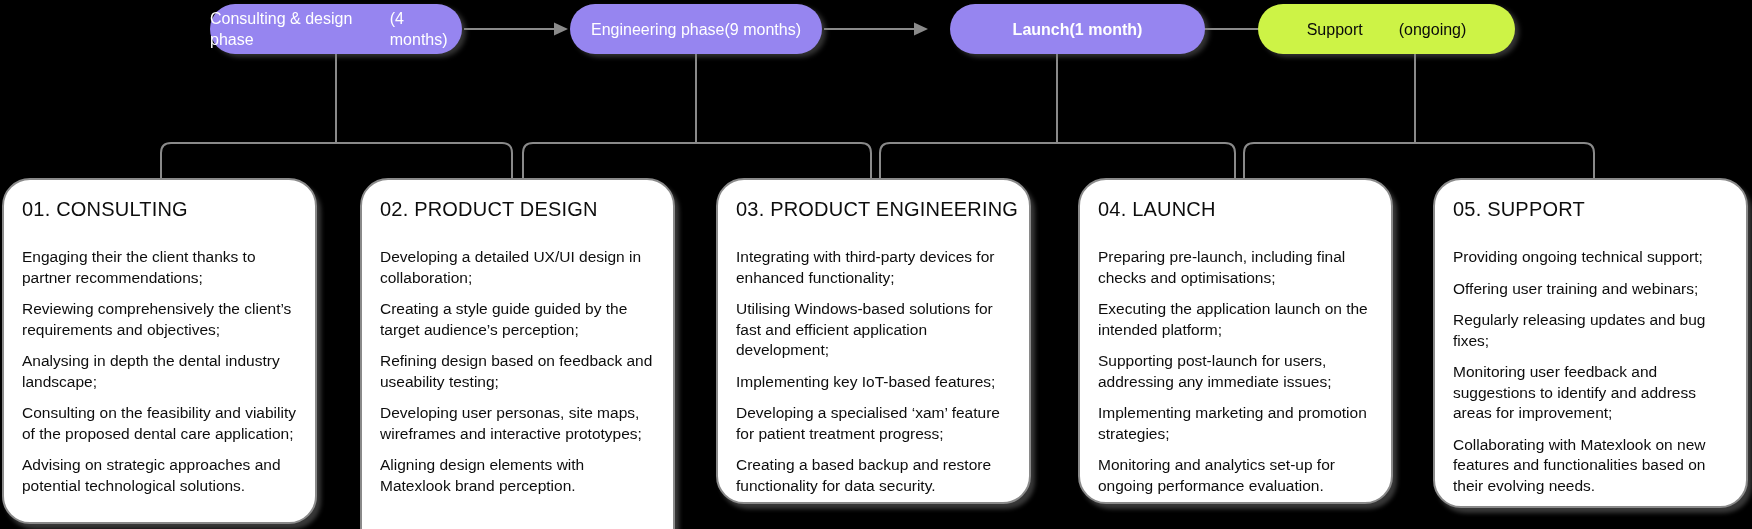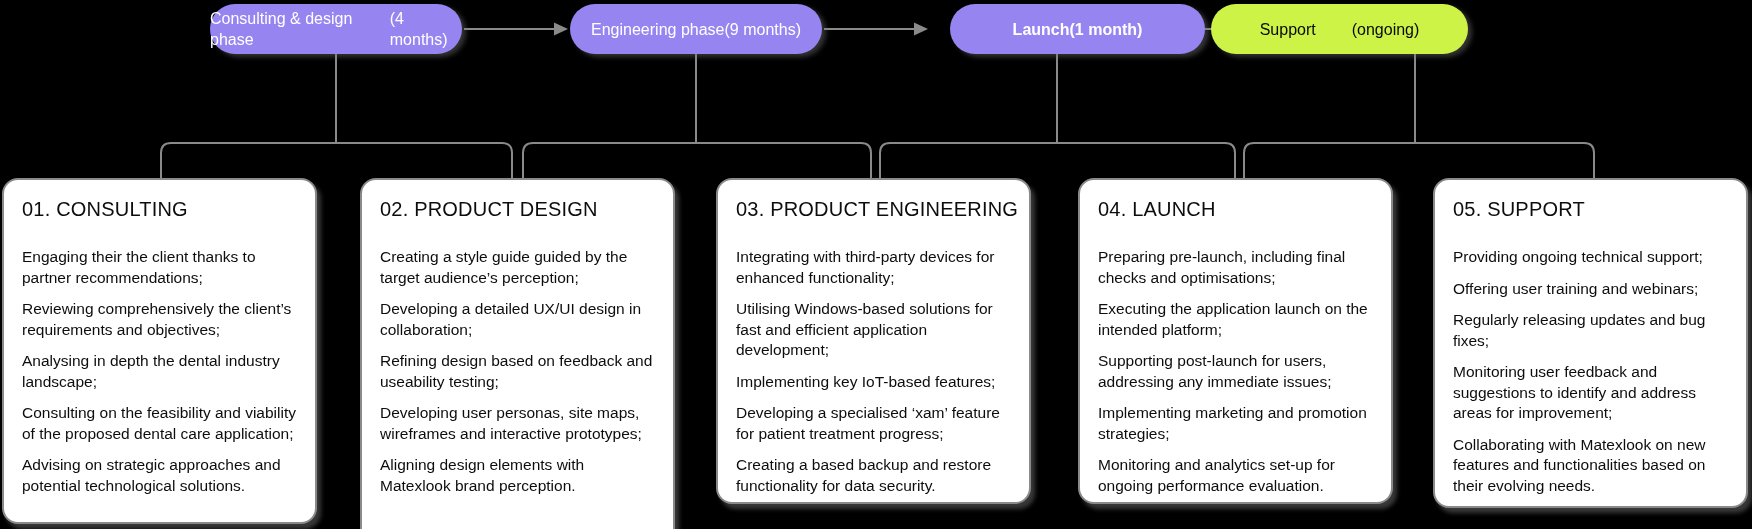--- a/index.html
+++ b/index.html
@@ -29,21 +29,21 @@
   }
   .pill--purple { background: var(--purple, #9685f0); color: #ffffff; }
   .pill--green  { background: var(--green,  #cdf346); color: #0a0a0a; }
   .card {
     position: absolute;
     top: 178px;
     width: 315px;
     box-sizing: border-box;
     background: var(--card-bg, #ffffff);
     border: 2px solid var(--line, #8d8d8d);
-    border-radius: 16px;
+    border-radius: 28px;
     padding: 10px 18px 12px 18px;
     color: #0d0d0d;
     box-shadow: 4px 5px 4px rgba(125,125,125,0.45);
     z-index: 2;
   }
   .card h2 {
     margin: 8px 0 0 0;
     font-size: 20px;
     font-weight: 500;
     letter-spacing: 0.2px;
@@ -90,38 +90,38 @@
     <span>(4 months)</span>
   </div>
   <div class="pill pill--purple" style="left:570px; width:252px;">
     <span>Engineering phase</span>
     <span>(9 months)</span>
   </div>
   <div class="pill pill--purple" style="left:950px; width:255px;font-weight:bold;">
     <span>Launch</span>
     <span>(1 month)</span>
   </div>
-  <div class="pill pill--green" style="left:1211px; width:257px;gap:36px;">
+  <div class="pill pill--green" style="left:1258px; width:257px;gap:36px;">
     <span>Support</span>
     <span>(ongoing)</span>
   </div>
 
   <div class="card" style="left:2px; height:346px;">
     <h2>01. CONSULTING</h2>
     <p>Engaging their the client thanks to partner recommendations;</p>
     <p>Reviewing comprehensively the client’s requirements and objectives;</p>
     <p>Analysing in depth the dental industry landscape;</p>
     <p>Consulting on the feasibility and viability of the proposed dental care application;</p>
     <p>Advising on strategic approaches and potential technological solutions.</p>
   </div>
 
   <div class="card" style="left:360px; height:434px;">
     <h2>02. PRODUCT DESIGN</h2>
+    <p>Developing a detailed UX/UI design in collaboration;</p>
     <p>Creating a style guide guided by the target audience’s perception;</p>
-    <p>Developing a detailed UX/UI design in collaboration;</p>
     <p>Refining design based on feedback and useability testing;</p>
     <p>Developing  user personas, site maps, wireframes and interactive prototypes;</p>
     <p>Aligning design elements with Matexlook brand perception.</p>
   </div>
 
   <div class="card" style="left:716px; height:326px;">
     <h2>03. PRODUCT ENGINEERING</h2>
     <p>Integrating with third-party devices for enhanced functionality;</p>
     <p>Utilising Windows-based solutions for fast and efficient application development;</p>
     <p>Implementing key IoT-based features;</p>

